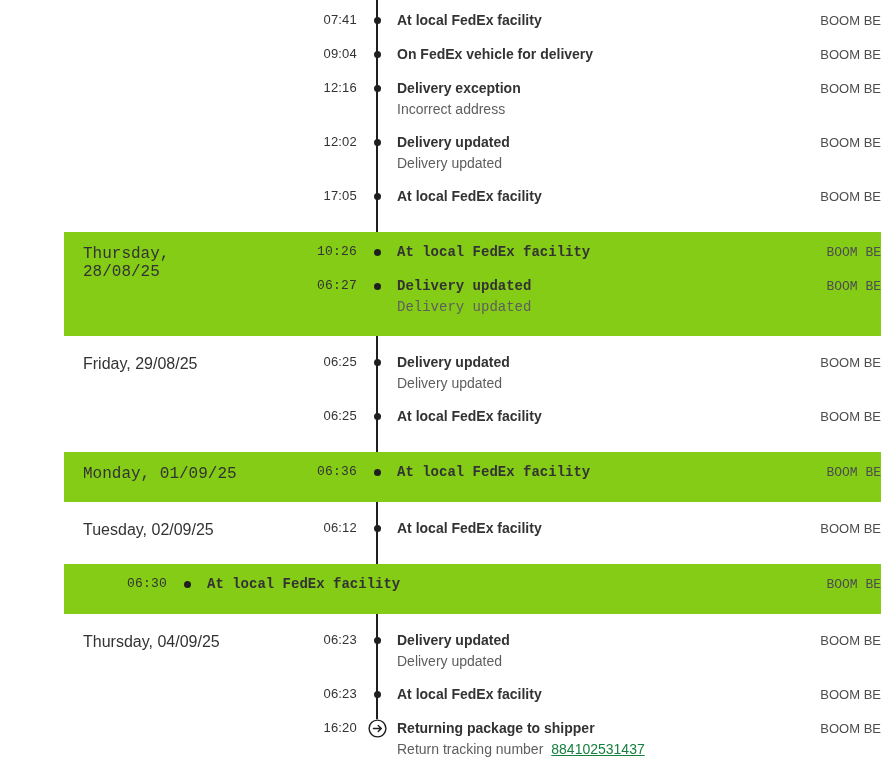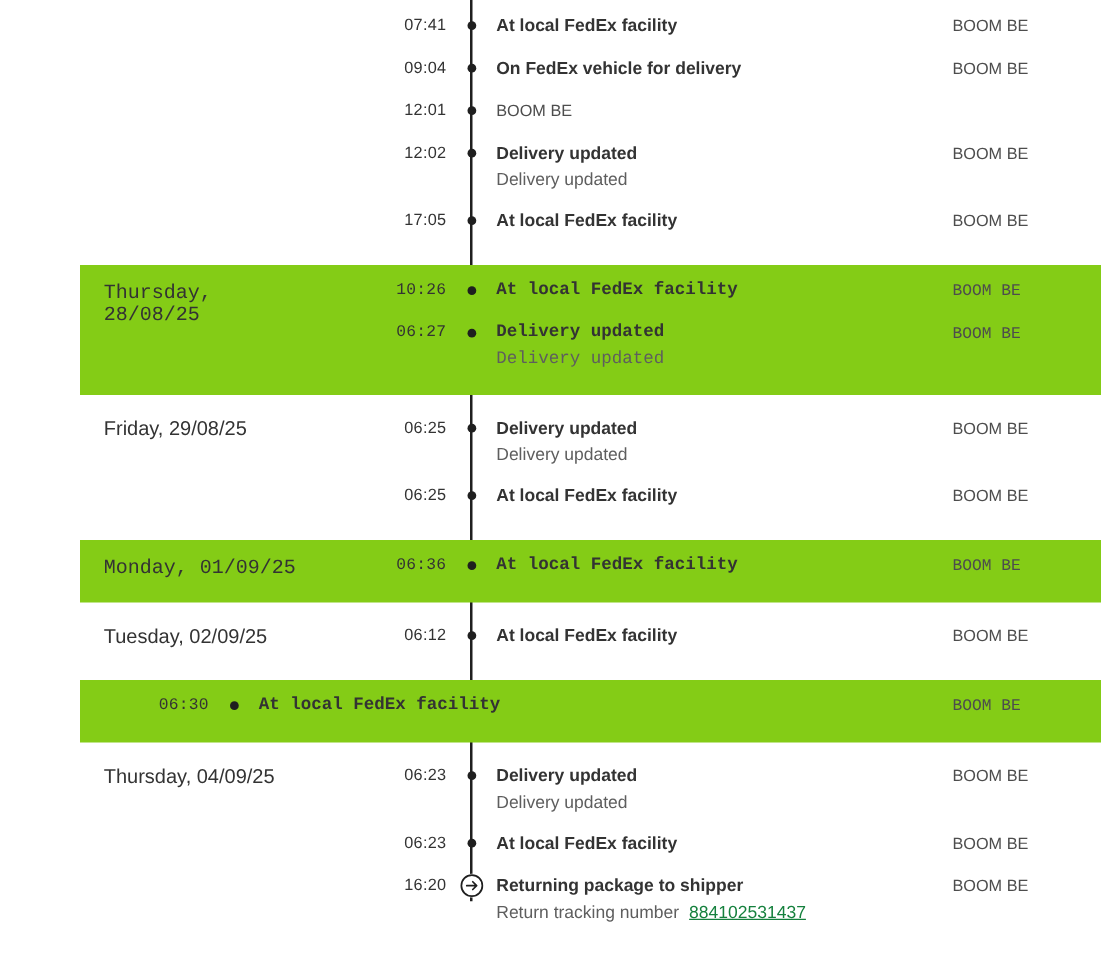--- a/index.html
+++ b/index.html
@@ -19,21 +19,21 @@
   .event-row { display:flex; margin-bottom:17px; }
   .time-cell { width:103px; flex:none; text-align:right; font-size:13px; color:#333333;
                line-height:16px; letter-spacing:.2px; }
   .gutter { width:40px; flex:none; display:flex; justify-content:center; align-items:flex-start;
             position:relative; z-index:2; }
   .dot { width:7px; height:7px; border-radius:50%; background:#1f1f1f; margin-top:5px; }
   .marker-circle { margin-top:-1px; background:#ffffff; border-radius:50%; line-height:0; }
   .text-cell { flex:1; padding-right:4px; }
   .event-title { font-size:14px; font-weight:700; color:#333333; line-height:16px; }
   .event-subtitle { font-size:14px; color:#5e5e5e; line-height:16px; margin-top:5px; }
-  .loc-cell { width:119px; flex:none; font-size:13px; color:#4d4d4d; line-height:16px; padding-top:1px; }
+  .loc-cell { width:119px; flex:none; font-size:13px; color:#4d4d4d; line-height:16px; padding-top:1px;text-align:right; }
   .track-link { color:#15803d; text-decoration:underline; cursor:pointer; }
   .link-prefix { margin-right:8px; }
 </style>
 </head>
 <body>
 
 <div class="viewport">
   <div class="timeline-line" id="tl-line" style="height: 721px;"></div>
   <div id="sections-root">
       <div class="section">
@@ -53,23 +53,27 @@
             <div class="time-cell">09:04</div>
             <div class="gutter">
               <span class="dot"></span>
             </div>
             <div class="text-cell">
               <div class="event-title">On FedEx vehicle for delivery</div>
             </div>
             <div class="loc-cell">BOOM BE</div>
           </div>
           <div class="event-row">
-            <div class="time-cell">12:01</div>
-            <div class="gutter">
-              <span class="dot"></span>
+            <div class="time-cell">12:16</div>
+            <div class="gutter">
+              <span class="dot"></span>
+            </div>
+            <div class="text-cell">
+              <div class="event-title">Delivery exception</div>
+              <div class="event-subtitle">Incorrect address</div>
             </div>
             <div class="loc-cell">BOOM BE</div>
           </div>
           <div class="event-row">
             <div class="time-cell">12:02</div>
             <div class="gutter">
               <span class="dot"></span>
             </div>
             <div class="text-cell">
               <div class="event-title">Delivery updated</div>

